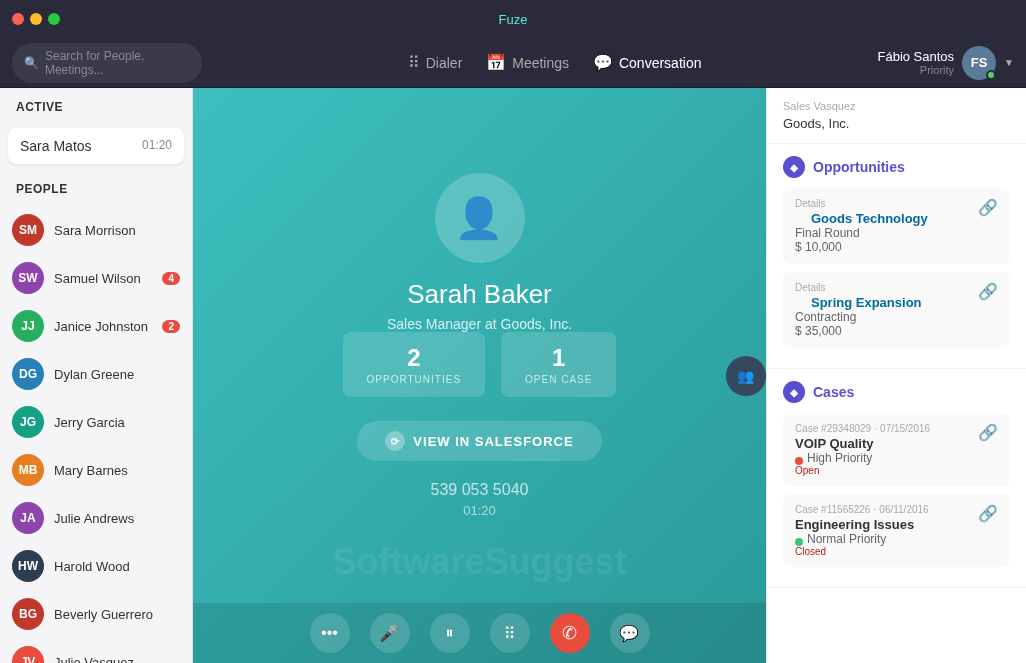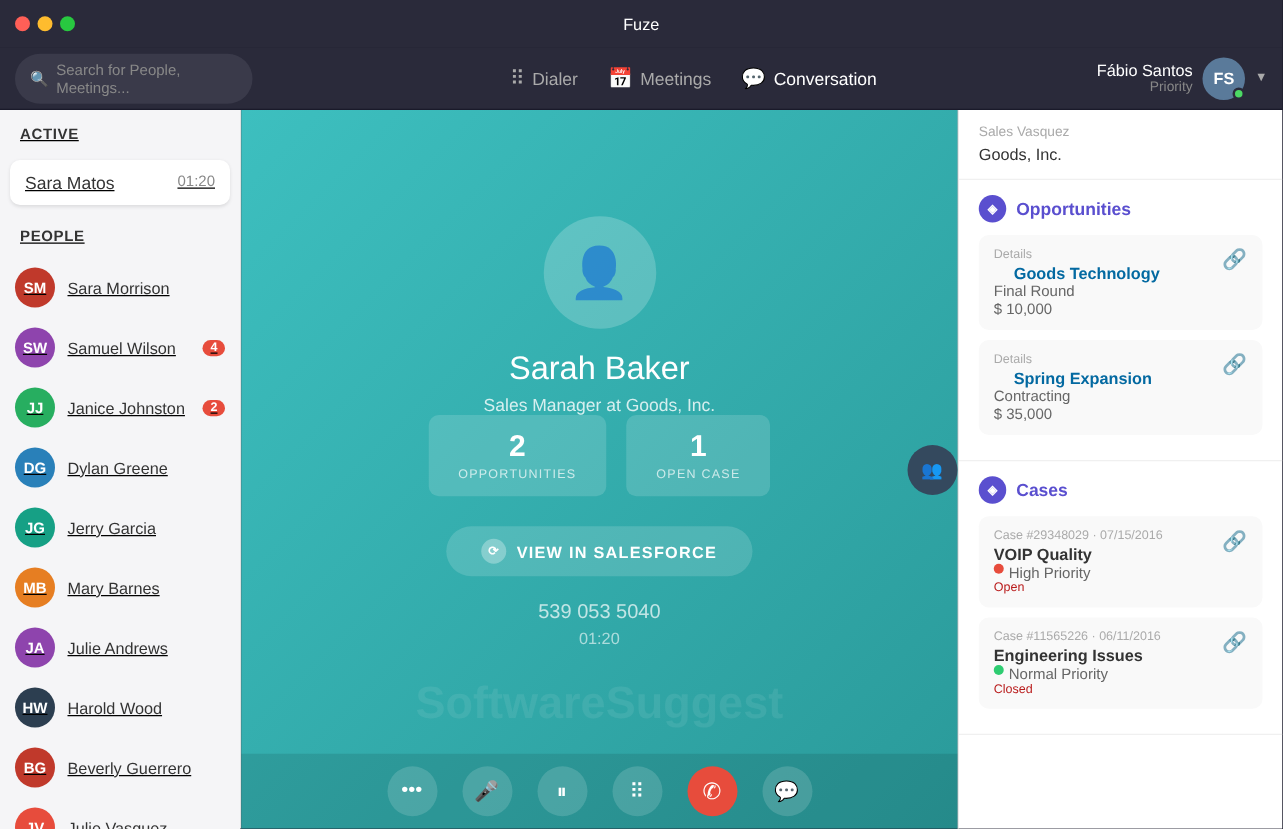--- a/index.html
+++ b/index.html
@@ -12,21 +12,21 @@
       display: flex;
       align-items: center;
       justify-content: center;
       position: relative;
     }
     .titlebar-buttons { position: absolute; left: 12px; display: flex; gap: 6px; }
     .tb-btn { width: 12px; height: 12px; border-radius: 50%; }
     .tb-close { background: #ff5f57; }
     .tb-min { background: #febc2e; }
     .tb-max { background: #28c840; }
-    .titlebar-title { color: #ffffff; font-size: 13px; }
+    .titlebar-title { color: #5eead4; font-size: 13px; }
 
     
     .navbar {
       background: #2a2a3a;
       height: 50px;
       display: flex;
       align-items: center;
       padding: 0 12px;
       border-bottom: 1px solid #1a1a2a;
     }
@@ -58,21 +58,20 @@
     
     .main { display: flex; height: calc(663px - 88px); }
 
     
     .sidebar {
       width: 193px;
       background: #f5f5f7;
       border-right: 1px solid #e0e0e0;
       overflow-y: auto;
       flex-shrink: 0;
-      text-decoration: underline;
     }
     .active-section { padding: 12px 16px 8px; }
     .section-label { font-size: 12px; font-weight: 600; color: #333; text-transform: uppercase; letter-spacing: 0.5px; }
     .active-call-item {
       background: #fff;
       border-radius: 8px;
       padding: 10px 12px;
       margin: 6px 8px;
       display: flex;
       align-items: flex-start;
@@ -222,21 +221,21 @@
     .opp-info { flex: 1; }
     .opp-detail-label { font-size: 10px; color: #aaa; margin-bottom: 2px; }
     .opp-name { font-size: 13px; font-weight: 600; color: #0369a1; margin-left: 16px; }
     .opp-stage { font-size: 12px; color: #666; }
     .opp-amount { font-size: 12px; color: #666; }
     .link-icon { color: #5a4fcf; font-size: 16px; cursor: pointer; }
     .case-card { background: #f9f9f9; border-radius: 8px; padding: 10px 12px; margin-bottom: 8px; display: flex; align-items: flex-start; justify-content: space-between; }
     .case-info { flex: 1; }
     .case-meta { font-size: 10px; color: #aaa; margin-bottom: 2px; }
     .case-name { font-size: 13px; font-weight: 600; color: #333; }
-    .case-priority { display: flex; align-items: flex-start; gap: 4px; font-size: 12px; color: #666; }
+    .case-priority { display: flex; align-items: flex-end; gap: 4px; font-size: 12px; color: #666; }
     .priority-dot { width: 8px; height: 8px; border-radius: 50%; }
     .case-status { font-size: 10px; color: #b91c1c; }
   </style>
 </head>
 <body>
 
 <div class="titlebar">
   <div class="titlebar-buttons">
     <div class="tb-btn tb-close"></div>
     <div class="tb-btn tb-min"></div>

